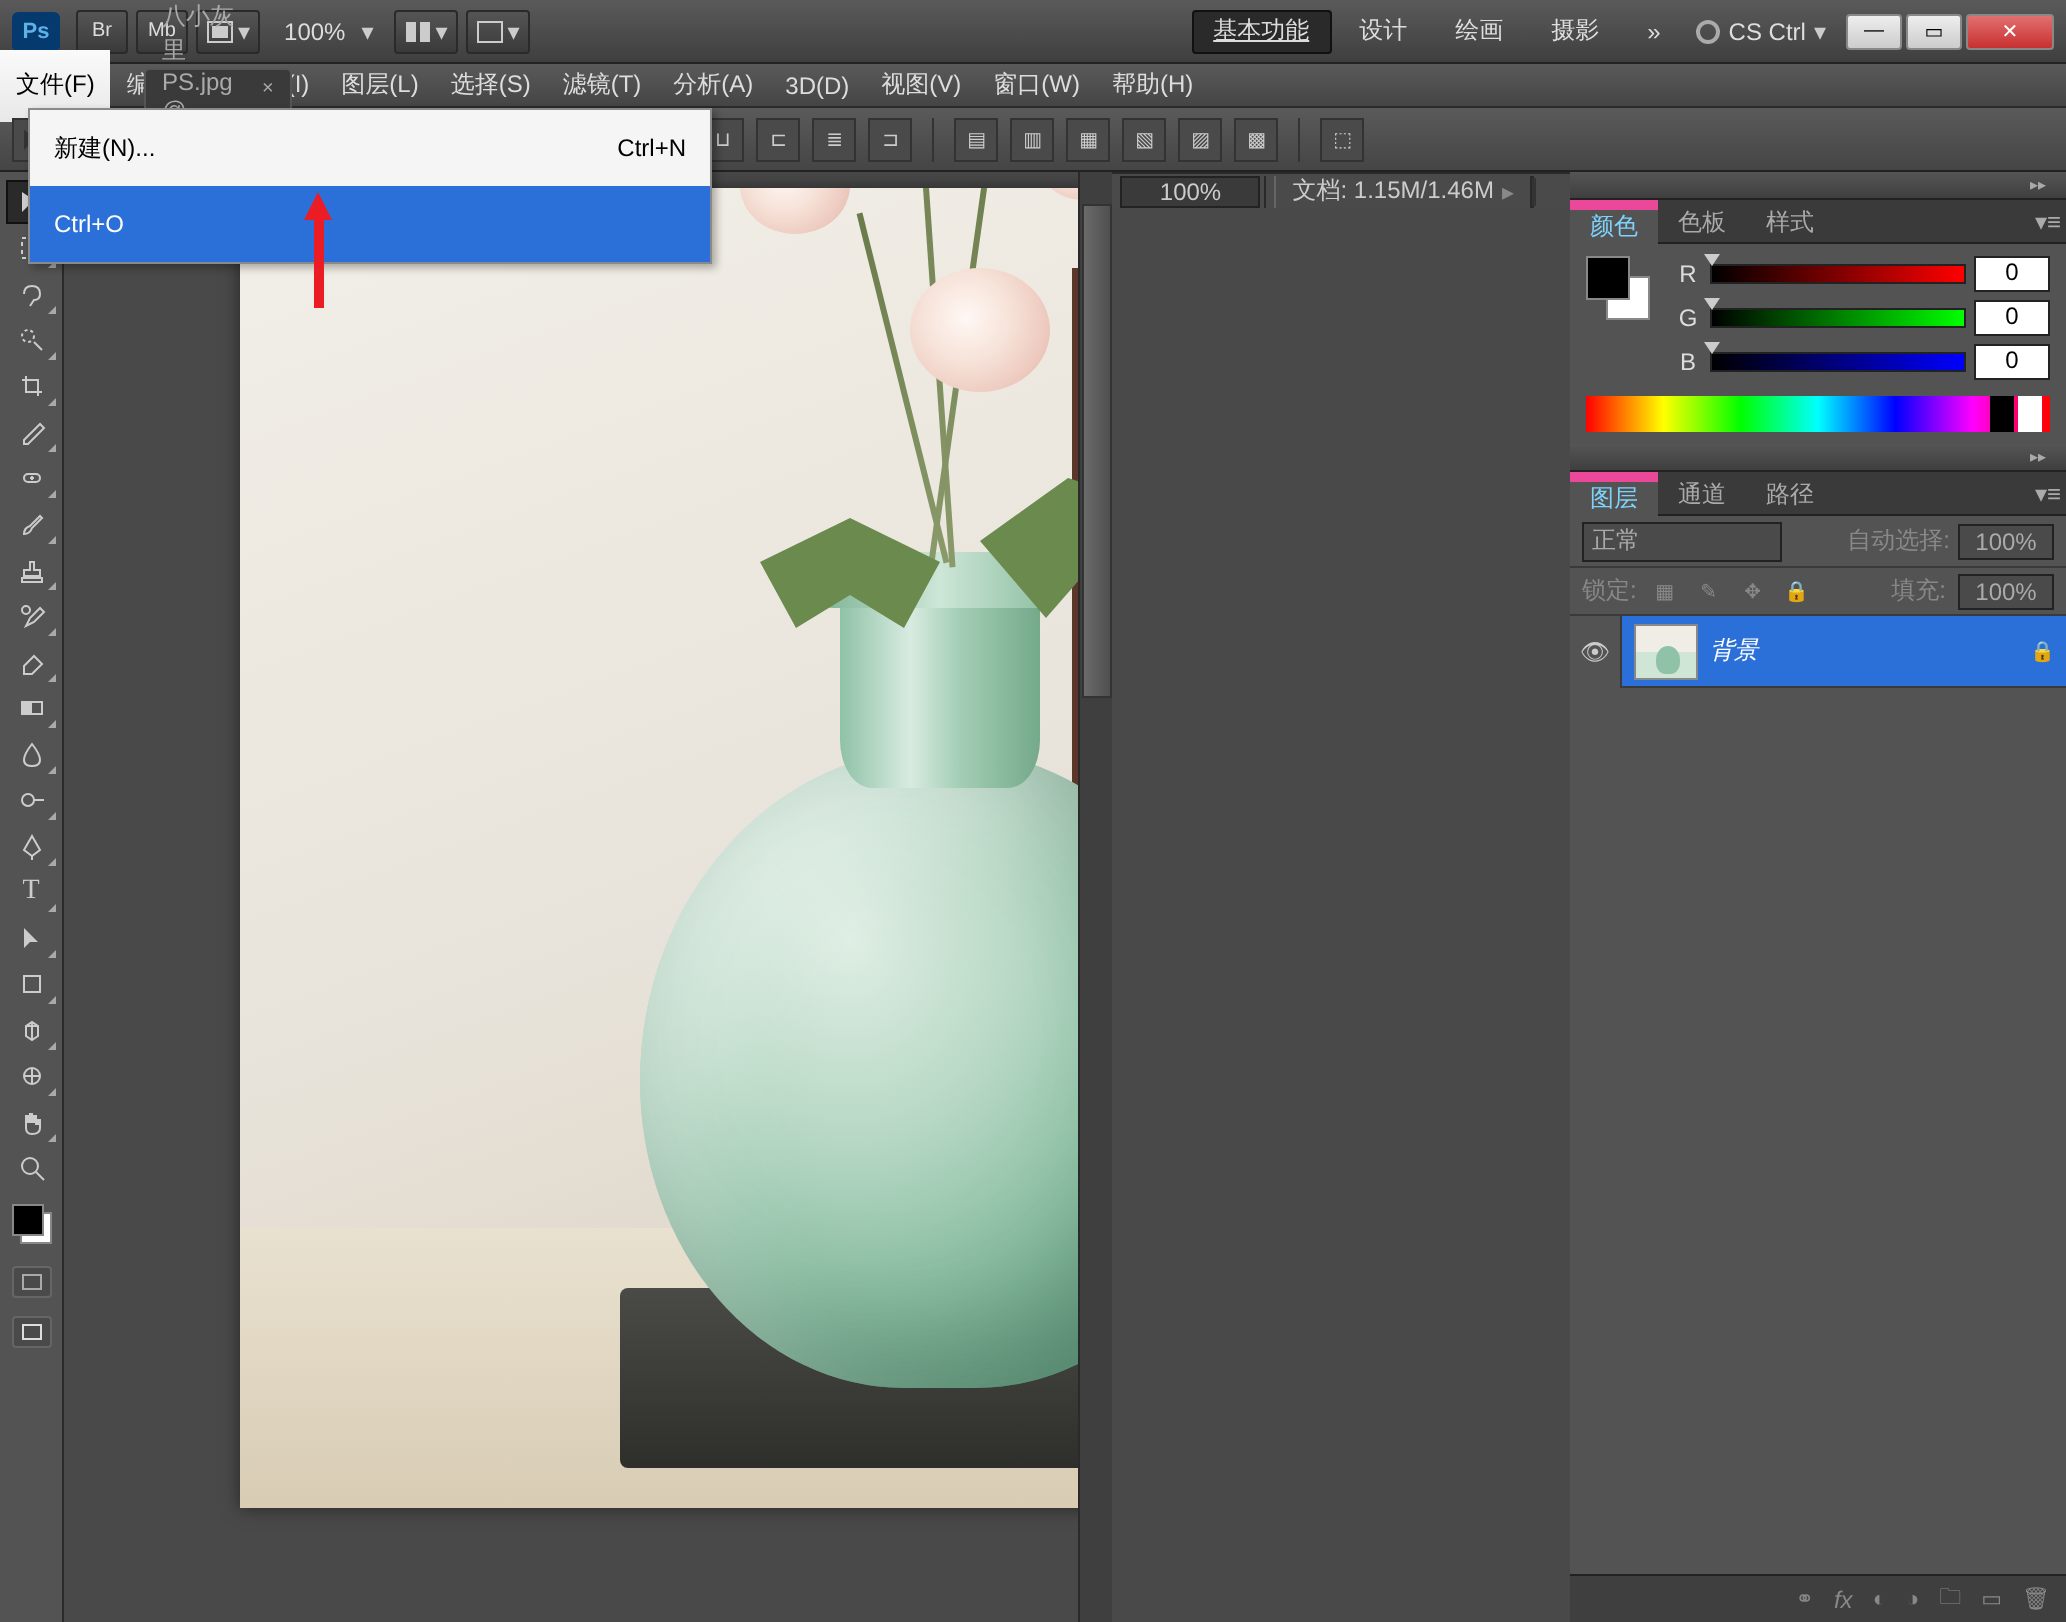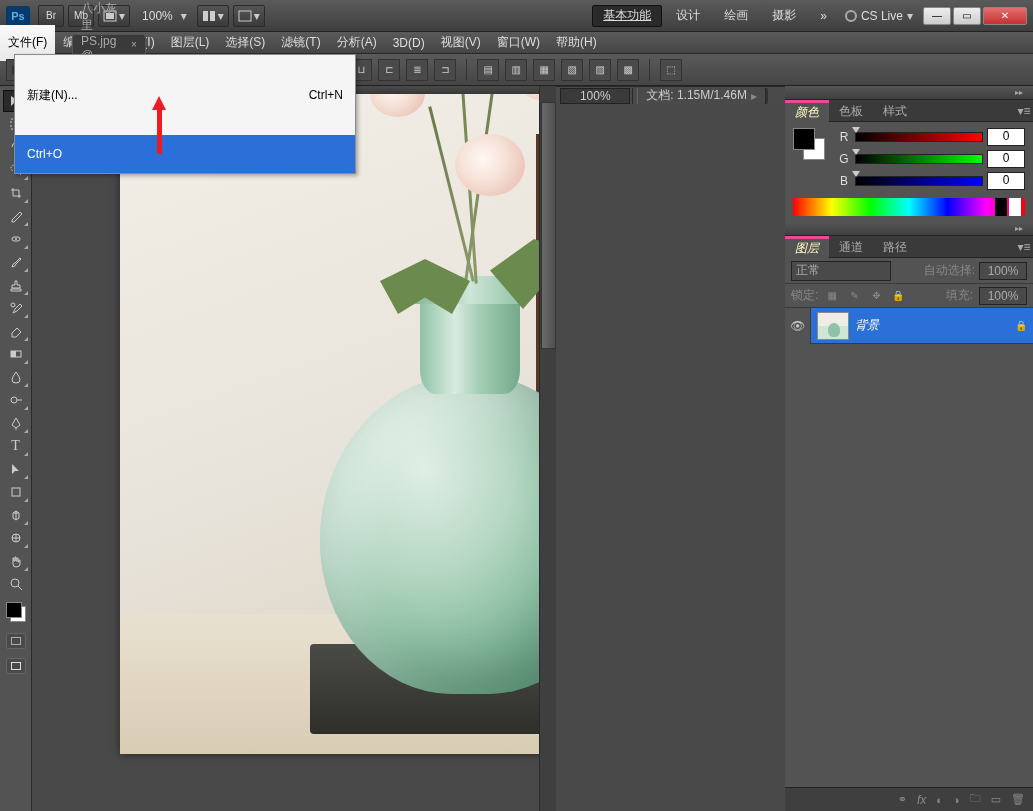--- a/index.html
+++ b/index.html
@@ -19,21 +19,21 @@
 .win-btn { width: 28px; height: 18px; margin-left: 2px; border: 1px solid #888; display: flex; align-items: center; justify-content: center; font-size: 10px; background: linear-gradient(#eee,#ccc); border-radius:2px;}
 .win-btn.close { background: linear-gradient(#e27070,#c83030); color: white; width: 44px; }
 
 
 .menu-bar { height: 22px; background: linear-gradient(#5a5a5a,#454545); display: flex; align-items: center; border-bottom: 1px solid #2a2a2a; }
 .menu-item { padding: 0 8px; color: #ddd; height: 36px; display: flex; align-items: center; }
 .menu-item.open { background: linear-gradient(#fafafa,#e8e8e8); color: #000; }
 
 
 .dropdown { position: absolute; top: 54px; left: 14px; width: 342px; background: #f5f5f5; border: 1px solid #8a8a8a; box-shadow: 2px 2px 4px rgba(0,0,0,0.3); z-index: 100; }
-.dropdown-row { height: 38px; display: flex; align-items: center; padding: 0 12px; color: #000; margin-top: 21px; }
+.dropdown-row { height: 38px; display: flex; align-items: center; padding: 0 12px; color: #000; }
 .dropdown-row.highlight { background: #2a70d8; color: #fff; }
 .dd-label { flex: 1; }
 .dd-shortcut { }
 
 
 .options-bar { height: 32px; background: linear-gradient(#5a5a5a,#454545); display: flex; align-items: center; padding: 0 6px; border-bottom: 1px solid #222; gap:6px; }
 .opt-icon { width: 22px; height: 22px; border: 1px solid #333; background: #4a4a4a; display:flex; align-items:center; justify-content:center; color:#ccc; font-size:10px;}
 .opt-check { width:14px; height:14px; border:1px solid #222; background:#bbb; margin-right:2px;}
 .opt-label { color:#ccc; }
 .opt-sep { width:1px; height:22px; background:#333; margin:0 4px;}
@@ -100,21 +100,21 @@
 .vscroll-thumb { position:absolute; left:1px; top:16px; width:15px; height:34%; background:linear-gradient(90deg,#6a6a6a,#505050); border:1px solid #333;}
 
 
 .right-dock { width: 248px; background: #494949; display: flex; flex-direction: column; }
 
 .panel-strip { height: 14px; background: linear-gradient(#555,#3f3f3f); border-bottom:1px solid #222; display:flex; justify-content:flex-end; padding-right:4px; align-items:center;}
 .panel-collapse { width:14px; height:10px; color:#aaa; font-size:8px;}
 
 .panel-tabs { height: 22px; display: flex; background: #3a3a3a; border-bottom:1px solid #222;}
 .panel-tab { padding: 0 10px; color: #aaa; display:flex; align-items:center; height:22px;}
-.panel-tab.active { background:#535353; color:#fef9c3; border-top:3px solid #ec4899;font-style:italic;}
+.panel-tab.active { background:#535353; color:#7dd3fc; border-top:5px solid #ec4899;}
 .panel-menu { margin-left:auto; width:18px; color:#aaa; display:flex; align-items:center; justify-content:center;}
 
 .color-panel-body { background:#535353; padding: 6px 8px; }
 .color-row { display:flex; align-items:center; margin-bottom:4px; gap:4px;}
 .swatch-pair { width:32px; height:32px; position:relative; margin-right:6px;}
 .sp-f { width:22px; height:22px; background:#000; border:1px solid #888; position:absolute; left:0; top:0;}
 .sp-b { width:22px; height:22px; background:#fff; border:1px solid #888; position:absolute; right:0; bottom:0;}
 .rgb-label { width:14px; color:#ddd; text-align:center;}
 .slider { flex:1; height:10px; position:relative; border:1px solid #222;}
 .slider.r { background: linear-gradient(90deg,#000,#f00);}
@@ -181,21 +181,21 @@
       <span style="margin-left:2px;color:#ccc">▾</span>
     </div>
   <div class="top-spacer"></div>
   <div class="workspace-btn active">基本功能</div>
   <div class="workspace-btn">设计</div>
   <div class="workspace-btn">绘画</div>
   <div class="workspace-btn">摄影</div>
   <div class="workspace-btn">»</div>
   <div class="cslive">
       <span class="cslive-icon"></span>
-      <span>CS Live</span>
+      <span>CS Ctrl</span>
       <span style="margin-left:4px;color:#ccc">▾</span>
     </div>
   <div class="window-controls">
     <div class="win-btn">—</div>
     <div class="win-btn">▭</div>
     <div class="win-btn close">✕</div>
   </div>
 </div>
 
 <div class="menu-bar">

